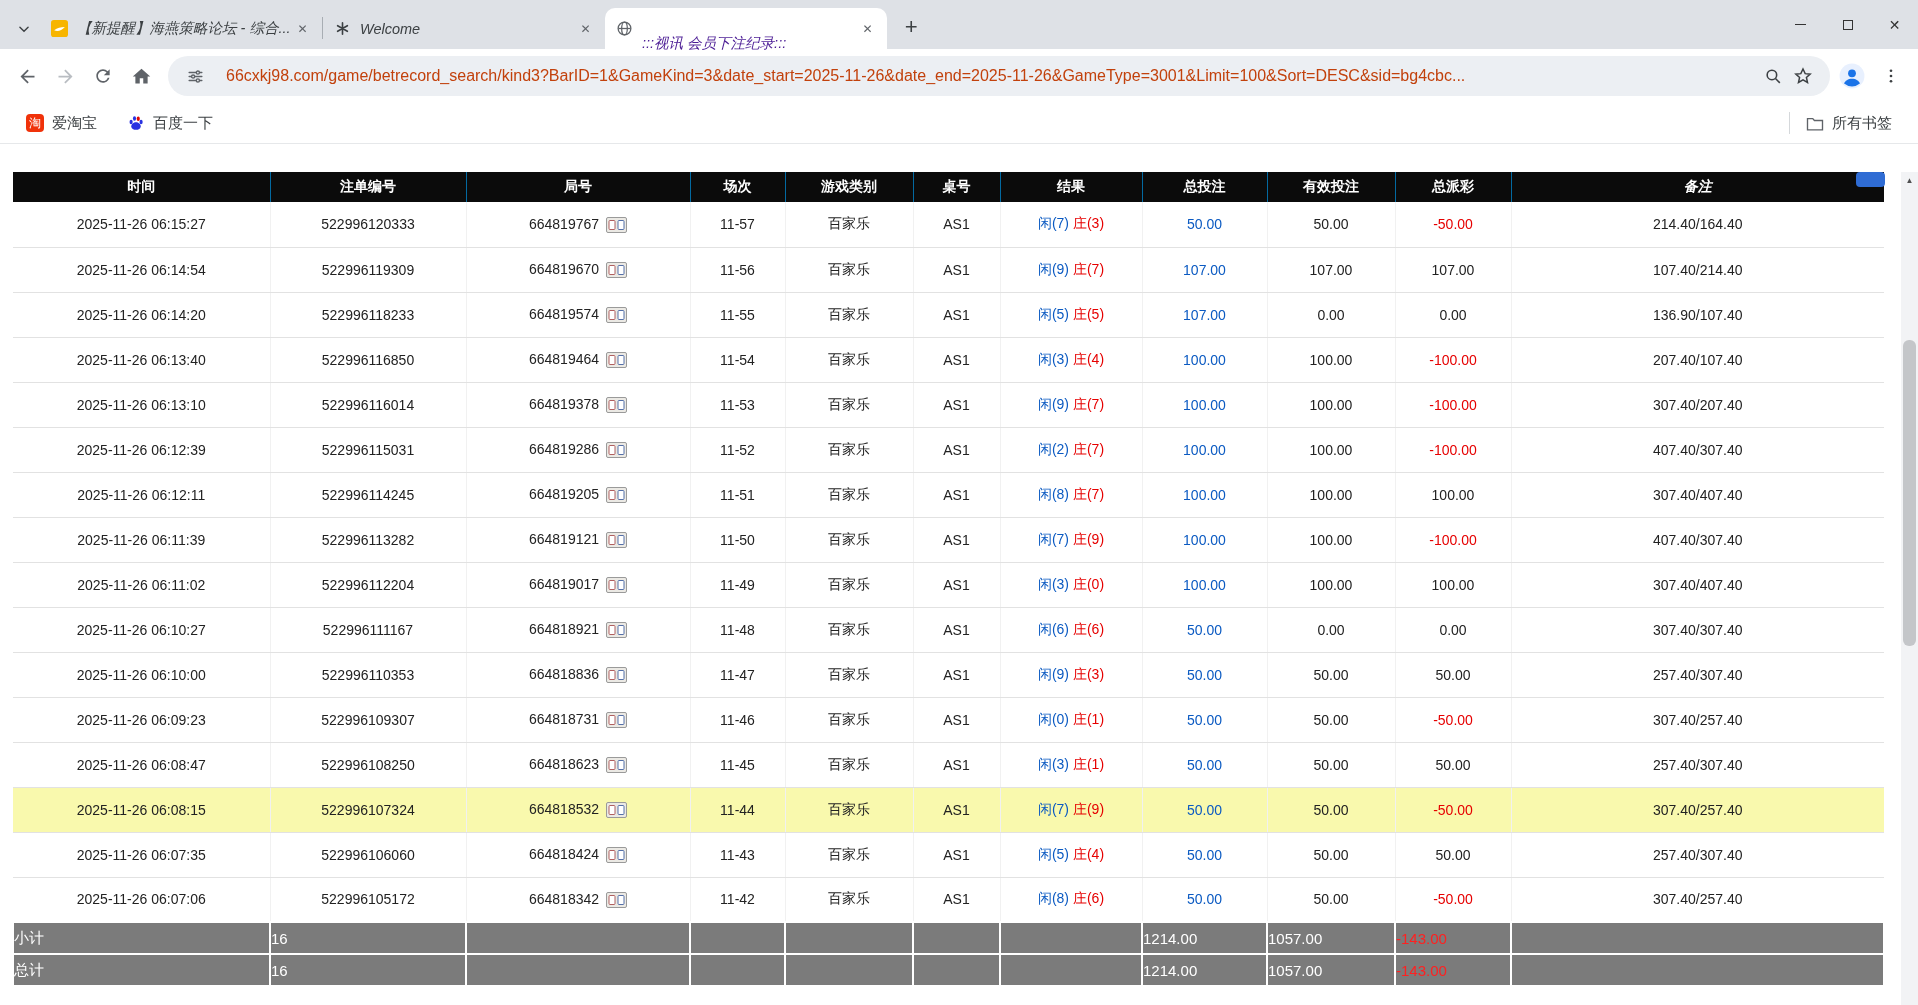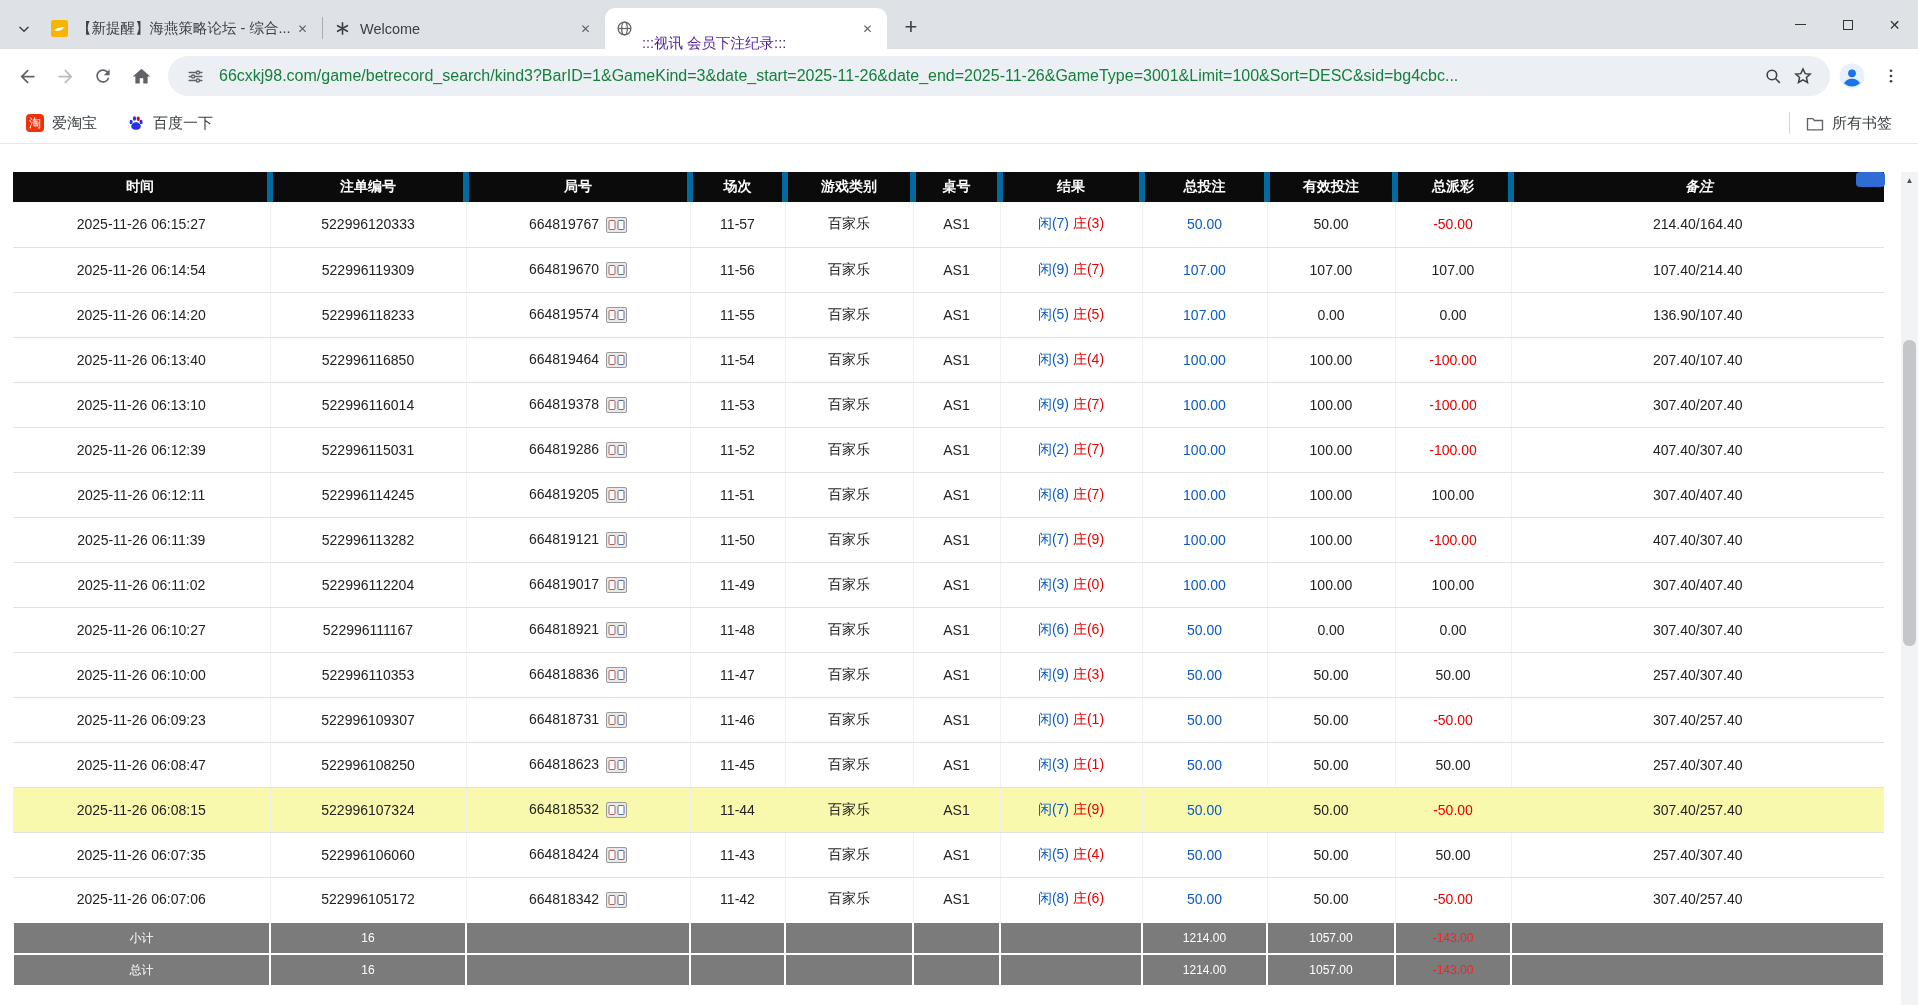--- a/index.html
+++ b/index.html
@@ -1,64 +1,64 @@
 <!DOCTYPE html>
 <html><head>
 <meta charset="utf-8">
 <style>
   * { margin:0; padding:0; box-sizing:border-box; }
   body {
     width:1918px; height:1005px; overflow:hidden; background:#fff;
     font-family:"Liberation Sans","DejaVu Sans",sans-serif;
   }
   
-  .tabstrip { height:49px; background:#dee1e6; display:flex; align-items:flex-end; position:relative; padding-left:8px; }
+  .tabstrip { height:49px; background:#dee1e6; display:flex; align-items:flex-end; position:relative; padding-left:8px;font-style:italic; }
   .tab-search { width:32px; height:41px; display:flex; align-items:center; justify-content:center; }
   .tab { width:282px; height:41px; display:flex; align-items:center; padding:0 10px; border-radius:10px 10px 0 0; }
   .tab.active { background:#fff; }
   .favicon { width:18px; height:18px; margin-right:9px; flex:none; display:flex; align-items:center; justify-content:center; }
   .tab-title { flex:1; font-size:14.5px; color:#3c4043; white-space:nowrap; overflow:hidden; }
   .tab.active .tab-title { color:#4c1d95;margin-top:30px; }
   .tab-close { width:19px; height:19px; flex:none; font-size:12px; color:#5f6368; display:flex; align-items:center; justify-content:center; border-radius:50%; }
   .tab-divider { width:1px; height:22px; background:#a8adb3; margin-bottom:10px; }
   .newtab { width:36px; height:36px; margin:0 0 4px 6px; font-size:22px; color:#3c4043; display:flex; align-items:center; justify-content:center; }
   .wincontrols { position:absolute; right:0; top:0; height:49px; display:flex; }
   .win-btn { width:47px; height:100%; display:flex; align-items:center; justify-content:center; color:#333; font-size:14px; }
   .glyph-min { width:11px; height:0; border-top:1.5px solid #333; }
   .glyph-max { width:10px; height:10px; border:1.5px solid #333; }
   
   .toolbar { height:54px; background:#fff; display:flex; align-items:center; padding:0 12px 0 8px; }
   .navbtn { background:none; border:none; width:38px; height:38px; flex:none; display:flex; align-items:center; justify-content:center; padding:0; }
   .omnibox { flex:1; min-width:0; height:40px; background:#eceff3; border-radius:20px; display:flex; align-items:center; padding:0 12px; margin:0 8px; }
   .omni-ic { width:30px; height:30px; flex:none; display:flex; align-items:center; justify-content:center; }
-  .url { flex:1; min-width:0; font-size:16px; color:#15803d; white-space:nowrap; overflow:hidden; margin:0 9px; }
+  .url { flex:1; min-width:0; font-size:16px; color:#c2410c; white-space:nowrap; overflow:hidden; margin:0 16px; }
   .toolbar-right { display:flex; align-items:center; gap:10px; flex:none; }
   .avatar { width:28px; height:28px; display:flex; align-items:center; justify-content:center; }
   .menu-btn { width:30px; height:30px; display:flex; align-items:center; justify-content:center; }
   
   .bookmarks { height:41px; background:#fff; display:flex; align-items:center; padding:0 14px 0 26px; border-bottom:1px solid #e6e8ea; }
   .bm { display:flex; align-items:center; gap:8px; font-size:15px; color:#3c4043; margin-right:30px; }
   .bm-ic-tao { width:18px; height:18px; background:#f0320a; color:#fff; border-radius:4px; font-size:12px; display:flex; align-items:center; justify-content:center; flex:none; }
   .bm-right { margin-left:auto; display:flex; align-items:center; }
   .bm-right .bm { margin-right:12px; }
   .vdiv { width:1px; height:22px; background:#d5d8db; margin-right:16px; }
   
   .content { position:relative; height:861px; background:#fff; }
   .partial-btn { position:absolute; top:0; left:1856px; width:29px; height:15px; background:#2f6cd4; border-radius:4px; }
   table { border-collapse:collapse; table-layout:fixed; width:1871px; margin:28px 0 0 12px; }
-  thead th { background:#0b0b0b; color:#fff; font-size:14px; font-weight:700; height:30px; border-right:6px solid #0369a1; padding:0; }
+  thead th { background:#0b0b0b; color:#fff; font-size:14px; font-weight:700; height:30px; border-right:1px solid #0369a1; padding:0; }
   thead th:last-child { border-right:none;font-style:italic; }
   tbody td { height:45px; text-align:center; font-size:14px; color:#222; border-bottom:1px solid #e2e2e2; border-right:1px solid #f1f1f1; padding:0; overflow:hidden; white-space:nowrap; }
   tbody td:last-child { border-right:none; }
   tr.hl td { background:#f9f9ad; }
   .blue { color:#0b5ac2; }
   .red { color:#e60000; }
   .link { cursor:pointer; }
   .round-icon { display:inline-block; vertical-align:middle; margin-left:7px; line-height:0; }
-  tfoot td { background:#7b7b7b; color:#fff; font-size:12px; height:32px; text-align:center; border:2px solid #fff; padding:0; }
+  tfoot td { background:#7b7b7b; color:#fff; font-size:15px; height:32px; text-align:left; border:2px solid #fff; padding:0; }
   tfoot td.red-bright { color:#ff2020; }
   
   .scrollbar { position:absolute; top:0; right:0; width:17px; height:861px; background:#f2f3f5; }
   .sb-arrow { height:17px; display:flex; align-items:center; justify-content:center; font-size:8px; color:#505050; }
   .sb-thumb { position:absolute; left:2px; top:168px; width:13px; height:306px; background:#c4c6c9; border-radius:6px; }
 </style>
 </head>
 <body>
 
 <div class="browser">

